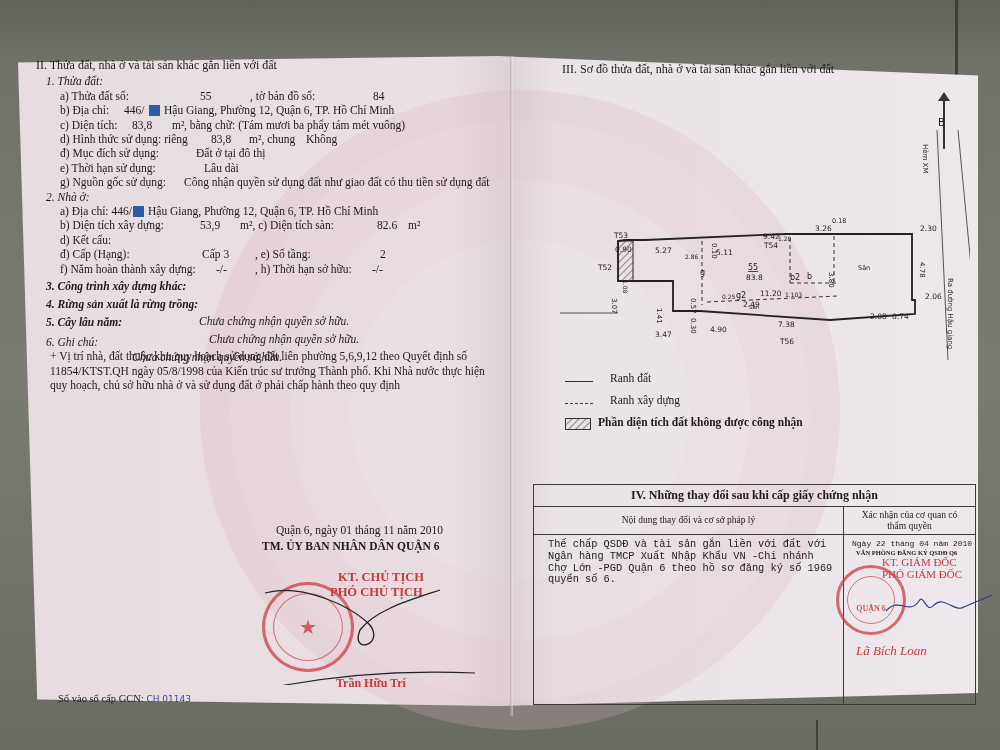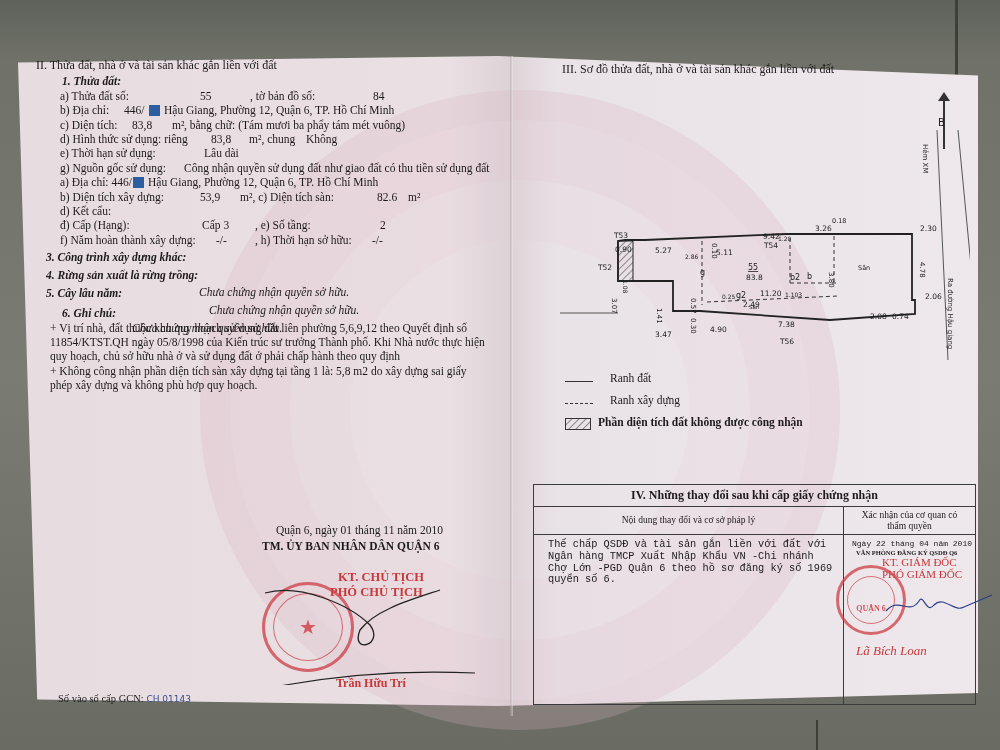--- a/index.html
+++ b/index.html
@@ -22,21 +22,21 @@
   }
   .fold { position: absolute; left: 510px; top: 56px; width: 3px; height: 660px;
     background: linear-gradient(90deg, rgba(160,150,155,0.5), rgba(255,255,255,0.4)); }
   .watermark { position: absolute; left: 200px; top: 90px; width: 640px; height: 640px;
     border-radius: 50%; border: 30px solid rgba(215,180,190,0.25);
     box-shadow: inset 0 0 0 60px rgba(225,195,205,0.18), inset 0 0 0 120px rgba(230,200,210,0.12); }
 
   .page { position: absolute; font-size: 11.5px; line-height: 14.4px; }
   .left { left: 36px; top: 58px; width: 470px; }
   .h-sec { font-weight: normal; font-size: 12px; margin-bottom: 2px; }
-  .h-sub { font-weight: bold; font-style: italic; margin-left: 26px; }
+  .h-sub { font-weight: normal; font-style: italic; margin-left: 10px; }
   .row { margin-left: 24px; white-space: nowrap; position: relative; height: 14.4px; }
   .row span { position: absolute; }
   .note { margin-left: 24px; width: 470px; }
   .ital { font-style: italic; margin-top: 35px; }
   .bi { font-weight: bold; font-style: italic; }
   .mask { display: inline-block; width: 11px; height: 11px; background: #2c5ea0; vertical-align: -1px; }
 
   .sign { position: absolute; text-align: center; }
   .red { color: #c6393b; font-weight: bold; }
   .stamp { position: absolute; border: 3px solid rgba(205,60,70,0.75); border-radius: 50%; }
@@ -90,28 +90,33 @@
     <span style="left:112px">m²</span>
     <span style="left:124px">,  bằng chữ: (Tám mươi ba phẩy tám mét vuông)</span>
   </div>
   <div class="row">
     <span style="left:0">d) Hình thức sử dụng: riêng</span>
     <span style="left:151px">83,8</span>
     <span style="left:189px">m², chung</span>
     <span style="left:246px">Không</span>
   </div>
   <div class="row">
+    <span style="left:0">đ) Mục đích sử dụng:</span>
+    <span style="left:136px">Đất ở tại đô thị</span>
+  </div>
+  <div class="row">
     <span style="left:0">e) Thời hạn sử dụng:</span>
     <span style="left:144px">Lâu dài</span>
   </div>
   <div class="row">
     <span style="left:0">g) Nguồn gốc sử dụng:</span>
     <span style="left:124px">Công nhận quyền sử dụng đất như giao đất có thu tiền sử dụng đất</span>
   </div>
 
+  <div class="h-sub">2. Nhà ở:</div>
   <div class="row">
     <span style="left:0">a) Địa chỉ: 446/</span>
     <span style="left:73px;top:2px" class="mask"></span>
     <span style="left:88px">Hậu Giang, Phường 12, Quận 6, TP. Hồ Chí Minh</span>
   </div>
   <div class="row">
     <span style="left:0">b) Diện tích xây dựng:</span>
     <span style="left:140px">53,9</span>
     <span style="left:180px">m², c) Diện tích sàn:</span>
     <span style="left:317px">82.6</span>
@@ -141,21 +146,20 @@
     <span class="bi" style="left:0">4. Rừng sản xuất là rừng trồng:</span>
     <span class="ital" style="left:163px">Chưa chứng nhận quyền sở hữu.</span>
   </div>
   <div class="row" style="margin-left:10px;height:18px">
     <span class="bi" style="left:0">5. Cây lâu năm:</span>
     <span class="ital" style="left:86px">Chưa chứng nhận quyền sở hữu.</span>
   </div>
 
   <div class="h-sub" style="margin-top:2px">6. Ghi chú:</div>
   <div class="note" style="margin-left:14px;width:440px">+ Vị trí nhà, đất thuộc khu quy hoạch sử dụng đất liên phường 5,6,9,12 theo Quyết định số 11854/KTST.QH ngày 05/8/1998 của Kiến trúc sư trưởng Thành phố. Khi Nhà nước thực hiện quy hoạch, chủ sở hữu nhà ở và sử dụng đất ở phải chấp hành theo quy định</div>
-  <div class="note" style="margin-left:14px;width:430px">+ Không công nhận phần diện tích sàn xây dựng tại tầng 1 là: 5,8 m2 do xây dựng sai giấy phép xây dựng và không phù hợp quy hoạch.</div>
 </div>
 
 <div class="sign" style="left:276px;top:524px;font-size:11.5px">Quận 6, ngày 01 tháng 11 năm 2010</div>
 <div class="sign" style="left:262px;top:540px;font-size:11.5px;font-weight:bold">TM. ỦY BAN NHÂN DÂN QUẬN 6</div>
 <div class="sign red" style="left:338px;top:570px;font-size:12.5px">KT. CHỦ TỊCH</div>
 <div class="sign red" style="left:330px;top:585px;font-size:12.5px">PHÓ CHỦ TỊCH</div>
 <div class="stamp" style="left:262px;top:582px;width:92px;height:90px">
   <div class="inner"></div>
     <div class="star">★</div>
 </div>

